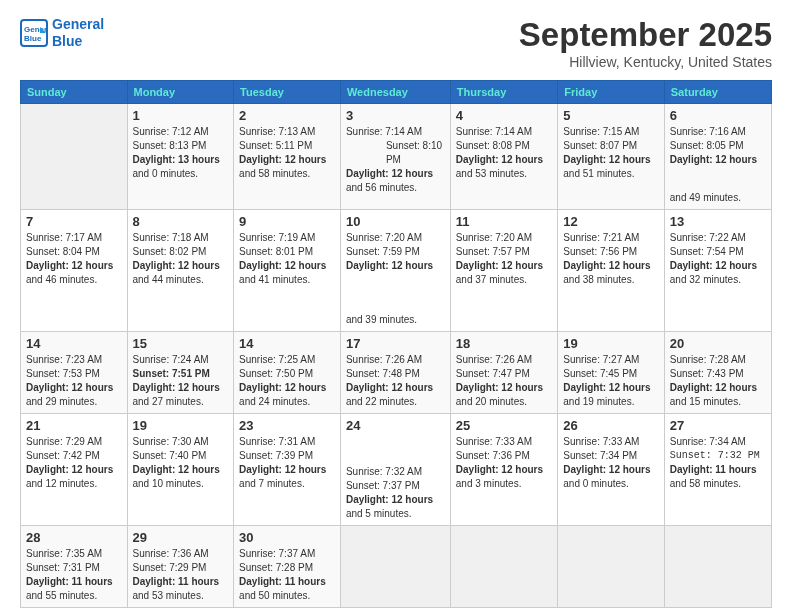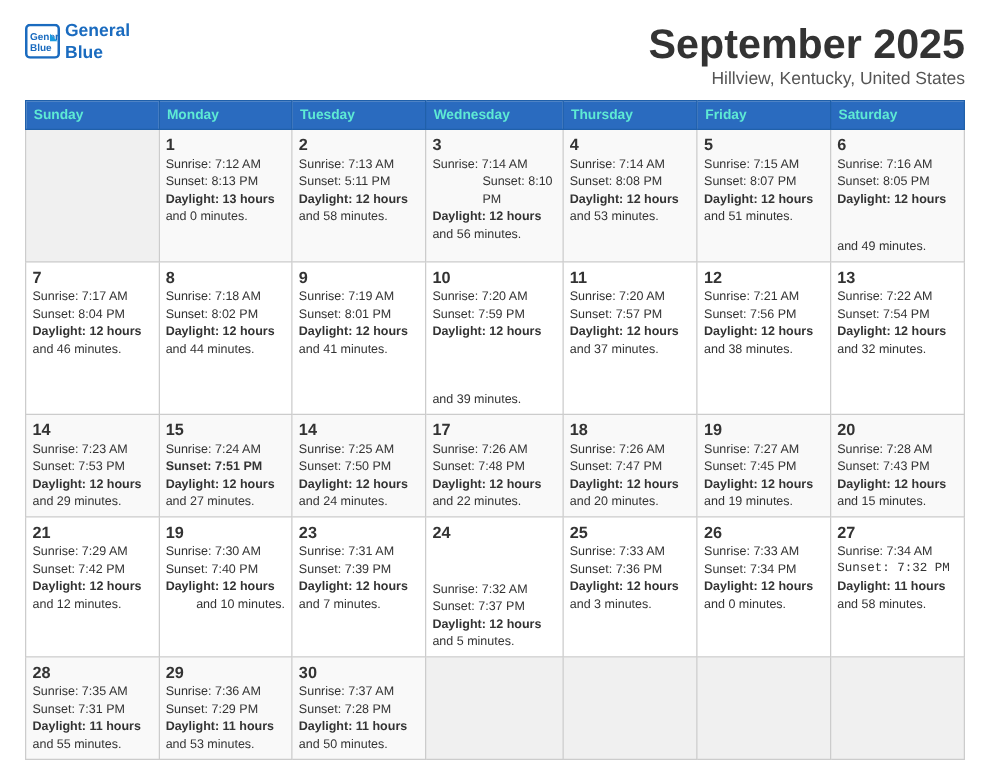--- a/index.html
+++ b/index.html
@@ -318,21 +318,21 @@
               <span style="display: block; font-weight: bold;">Daylight: 12 hours</span>
               <span style="display: block;">and 12 minutes.</span>
             </div>
           </td>
           <td>
             <span class="day-number">19</span>
             <div class="day-info">
               <span style="display: block;">Sunrise: 7:30 AM</span>
               <span style="display: block;">Sunset: 7:40 PM</span>
               <span style="display: block; font-weight: bold;">Daylight: 12 hours</span>
-              <span style="display: block; text-align: right;">and 10 minutes.</span>
+              <span style="display: block;">and 10 minutes.</span>
             </div>
           </td>
           <td>
             <span class="day-number">23</span>
             <div class="day-info">
               <span style="display: block;">Sunrise: 7:31 AM</span>
               <span style="display: block;">Sunset: 7:39 PM</span>
               <span style="display: block; font-weight: bold;">Daylight: 12 hours</span>
               <span style="display: block;">and 7 minutes.</span>
             </div>

